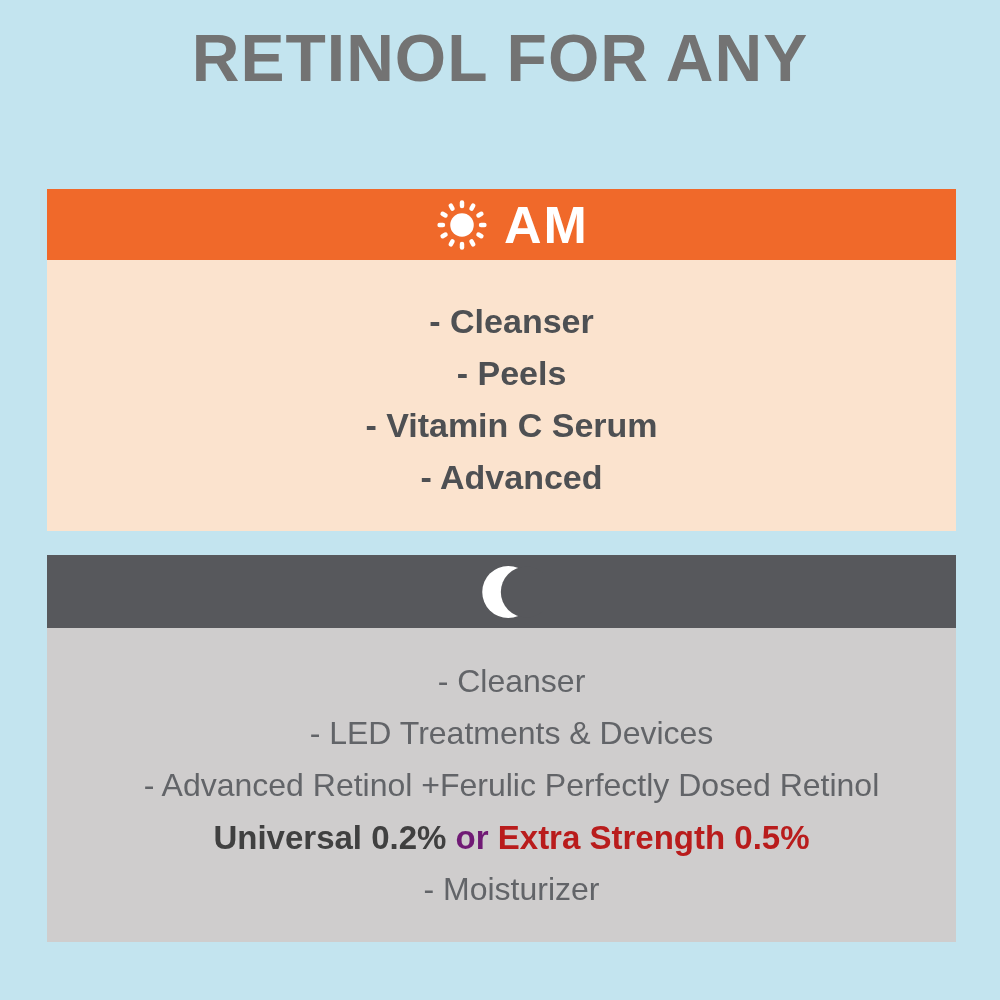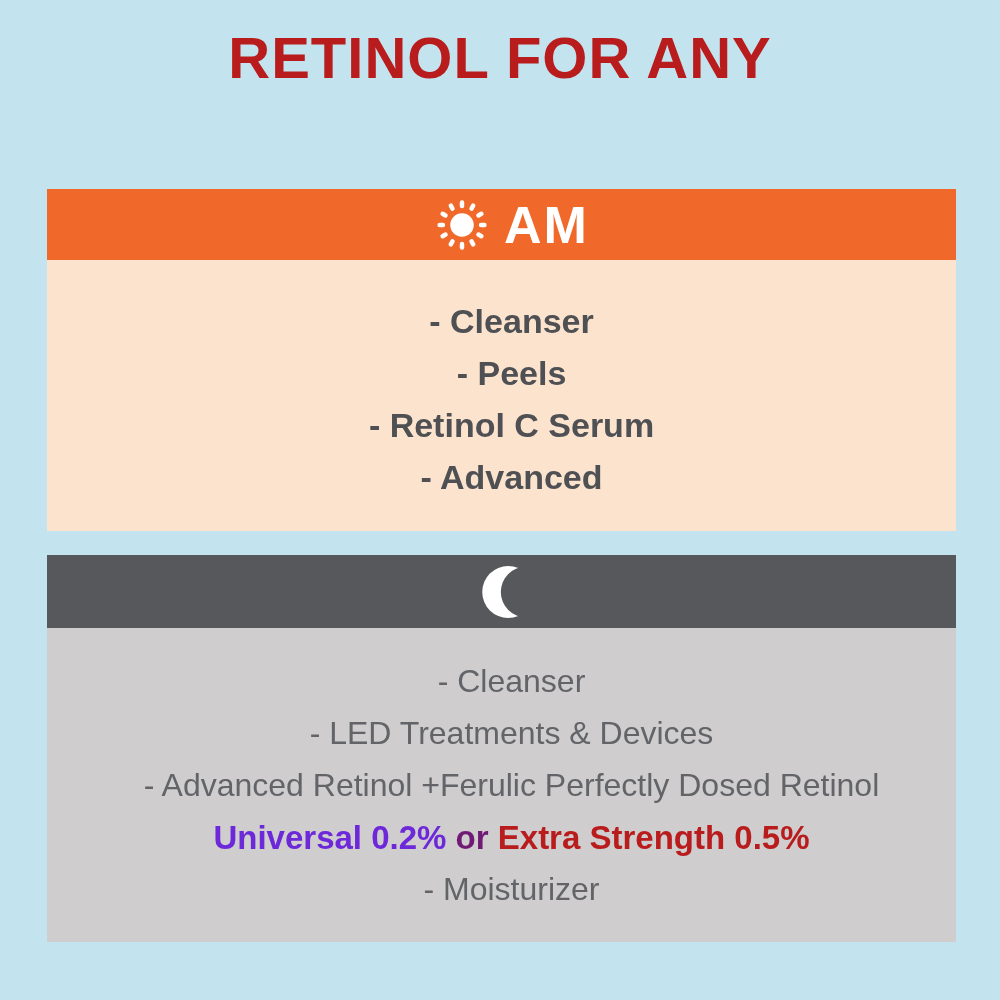--- a/index.html
+++ b/index.html
@@ -7,22 +7,22 @@
     width:1000px; height:1000px;
     font-family:"Liberation Sans", sans-serif;
     -webkit-font-smoothing:antialiased;
   }
   .canvas {
     position:relative; width:1000px; height:1000px;
     background:#c3e4ef; overflow:hidden;
   }
   .title {
     position:absolute; top:28px; left:0; width:1000px;
-    text-align:center; color:#b91c1c;
-    font-size:58px; line-height:60px; font-weight:700;
+    text-align:center; color:#737373;
+    font-size:66px; line-height:60px; font-weight:700;
     letter-spacing:1px;
   }
   .panel { position:absolute; left:47px; width:909px; box-sizing:border-box;padding-left:20px; }
 
   .section-header {
     display:flex; align-items:center; justify-content:center; gap:14px;
   }
   .am-header { top:189px; height:71px; background:#f0692a; }
   .pm-header { top:555px; height:73px; background:#57585c; }
   .header-label {
@@ -45,21 +45,21 @@
     display:flex; flex-direction:column; justify-content:center; align-items:center;
     gap:19px;
   }
   .pm-item {
     color:#626468; font-size:32px; font-weight:400; line-height:33px;
     white-space:nowrap;
   }
   .dosage-line {
     font-size:33px; font-weight:700; line-height:33px; white-space:nowrap;
   }
-  .dosage-universal { color:#6d28d9;margin-top:21px; }
+  .dosage-universal { color:#404040;margin-top:21px; }
   .dosage-connector { color:#701a75; font-weight:700; }
   .dosage-extra { color:#b91c1c; }
 </style>
 </head>
 <body>
 
 <div class="canvas">
 
   <div class="title">
     <div>RETINOL FOR ANY</div>
@@ -84,21 +84,21 @@
         </g>
         <circle cx="50" cy="50" r="21" fill="#ffffff"></circle>
       </svg>
     </span>
     <span class="header-label">AM</span>
   </div>
 
   <div class="panel am-body">
     <div class="am-item">- Cleanser</div>
     <div class="am-item">- Peels</div>
-    <div class="am-item">- Retinol C Serum</div>
+    <div class="am-item">- Vitamin C Serum</div>
     <div class="am-item">- Advanced</div>
   </div>
 
   <div class="panel section-header pm-header">
     <span class="icon-wrap">
       <svg width="62" height="62" viewBox="0 0 100 100" aria-hidden="true">
         <circle cx="44" cy="50" r="42" fill="#ffffff"></circle>
         <circle cx="73" cy="50" r="41" fill="#57585c"></circle>
       </svg>
     </span>

